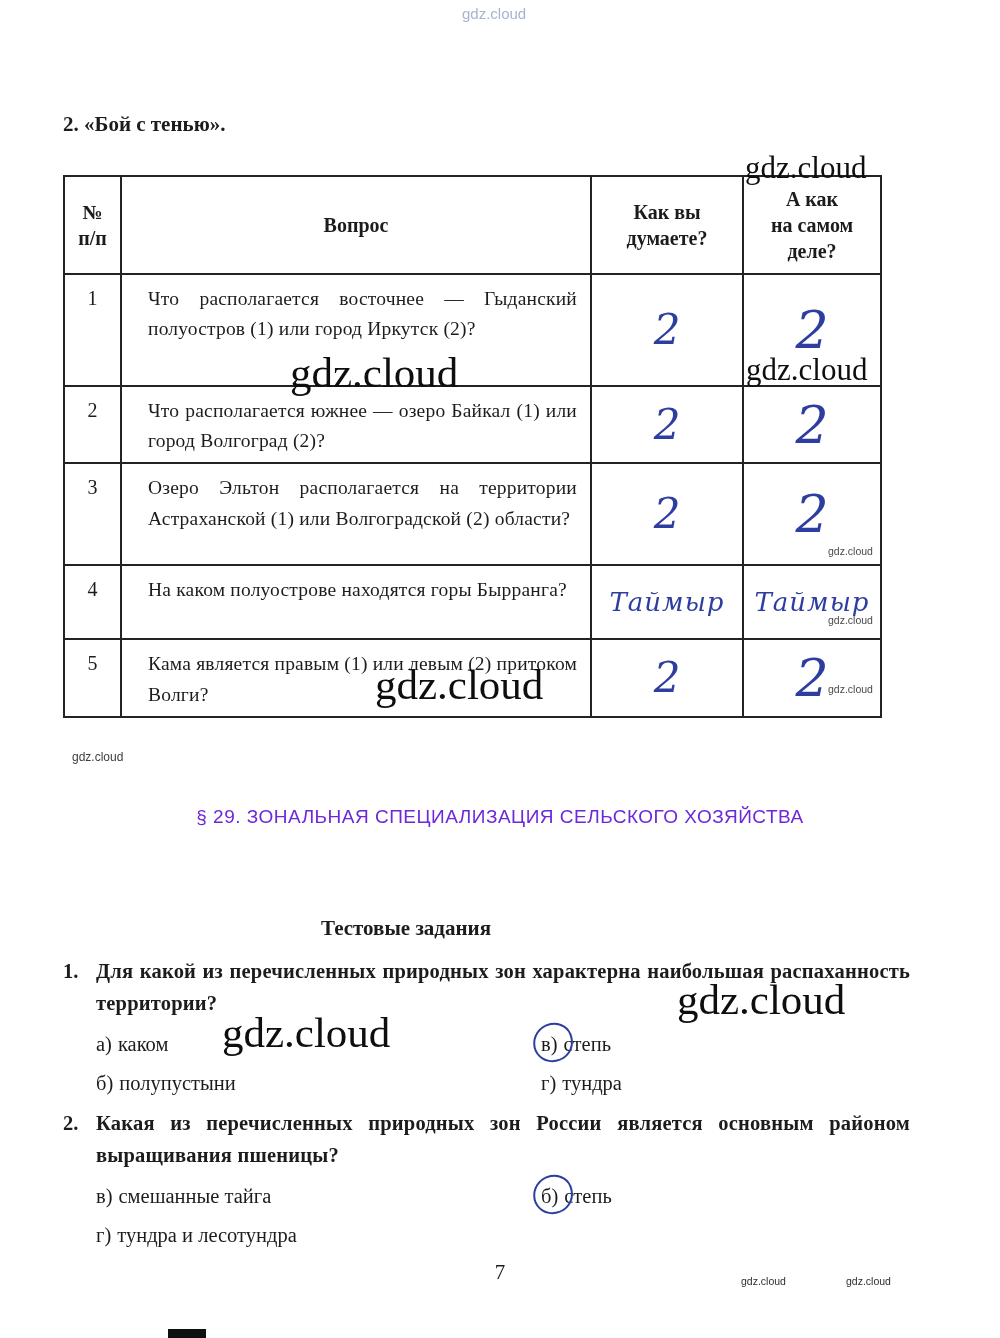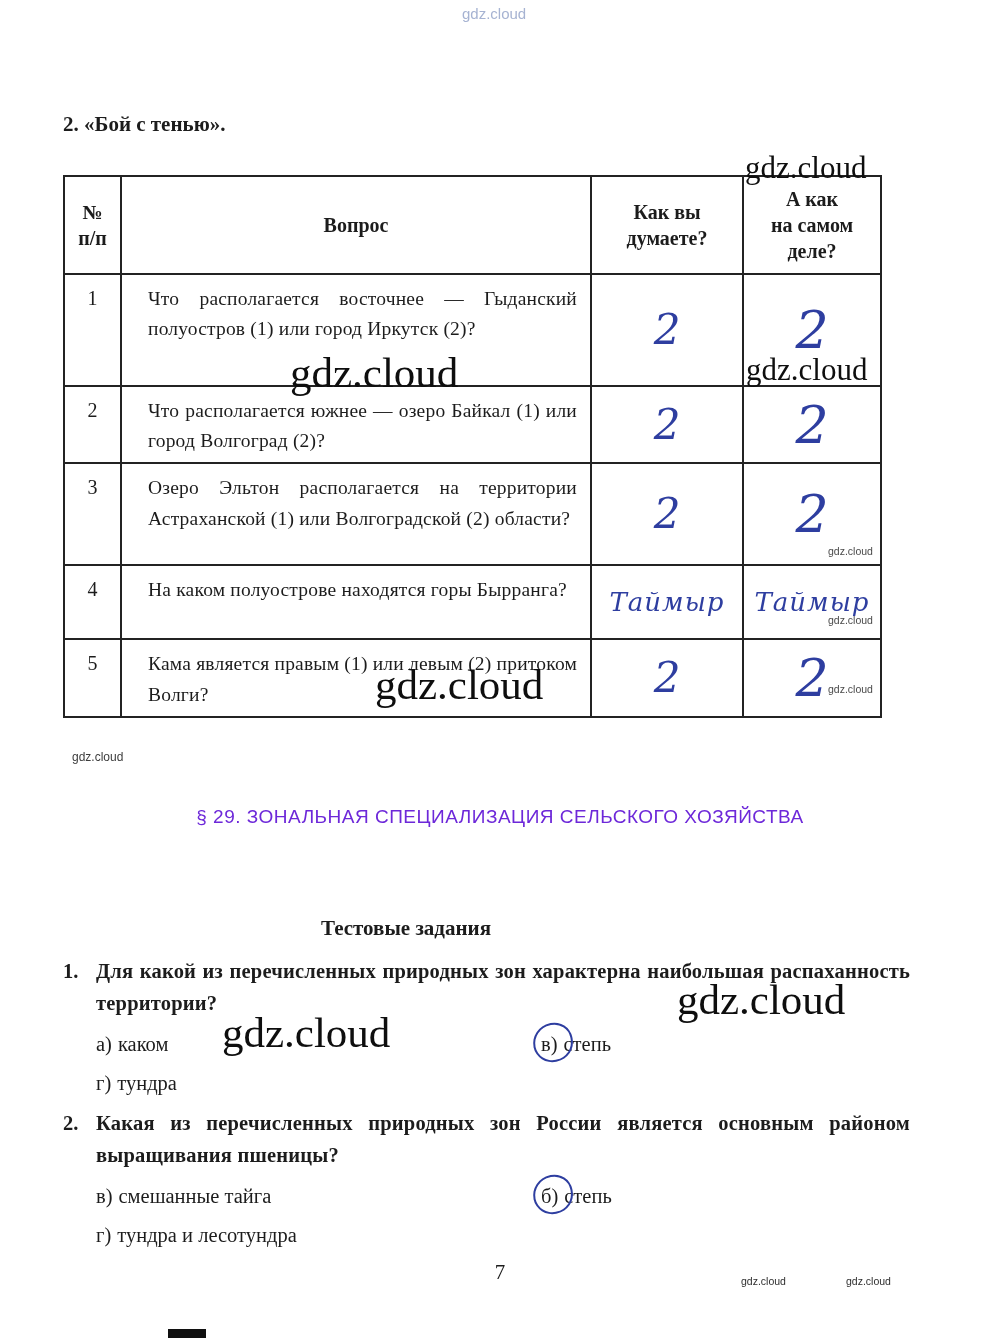--- a/index.html
+++ b/index.html
@@ -198,20 +198,23 @@
       <span class="q-text">Для какой из перечисленных природных зон характерна наибольшая распаханность территории?</span>
     </div>
     <div class="options">
       <div class="option">
         <span class="opt-letter">а)</span><span class="opt-text">каком</span>
       </div>
       <div class="option">
         <span class="opt-letter circled">в)</span><span class="opt-text">степь</span>
       </div>
       <div class="option">
+        <span class="opt-letter">б)</span><span class="opt-text">полупустыни</span>
+      </div>
+      <div class="option">
         <span class="opt-letter">г)</span><span class="opt-text">тундра</span>
       </div>
     </div>
   </div>
 
   <div class="question q2">
     <div class="q-head">
       <span class="q-num">2.</span>
       <span class="q-text">Какая из перечисленных природных зон России является основным районом выращивания пшеницы?</span>
     </div>

